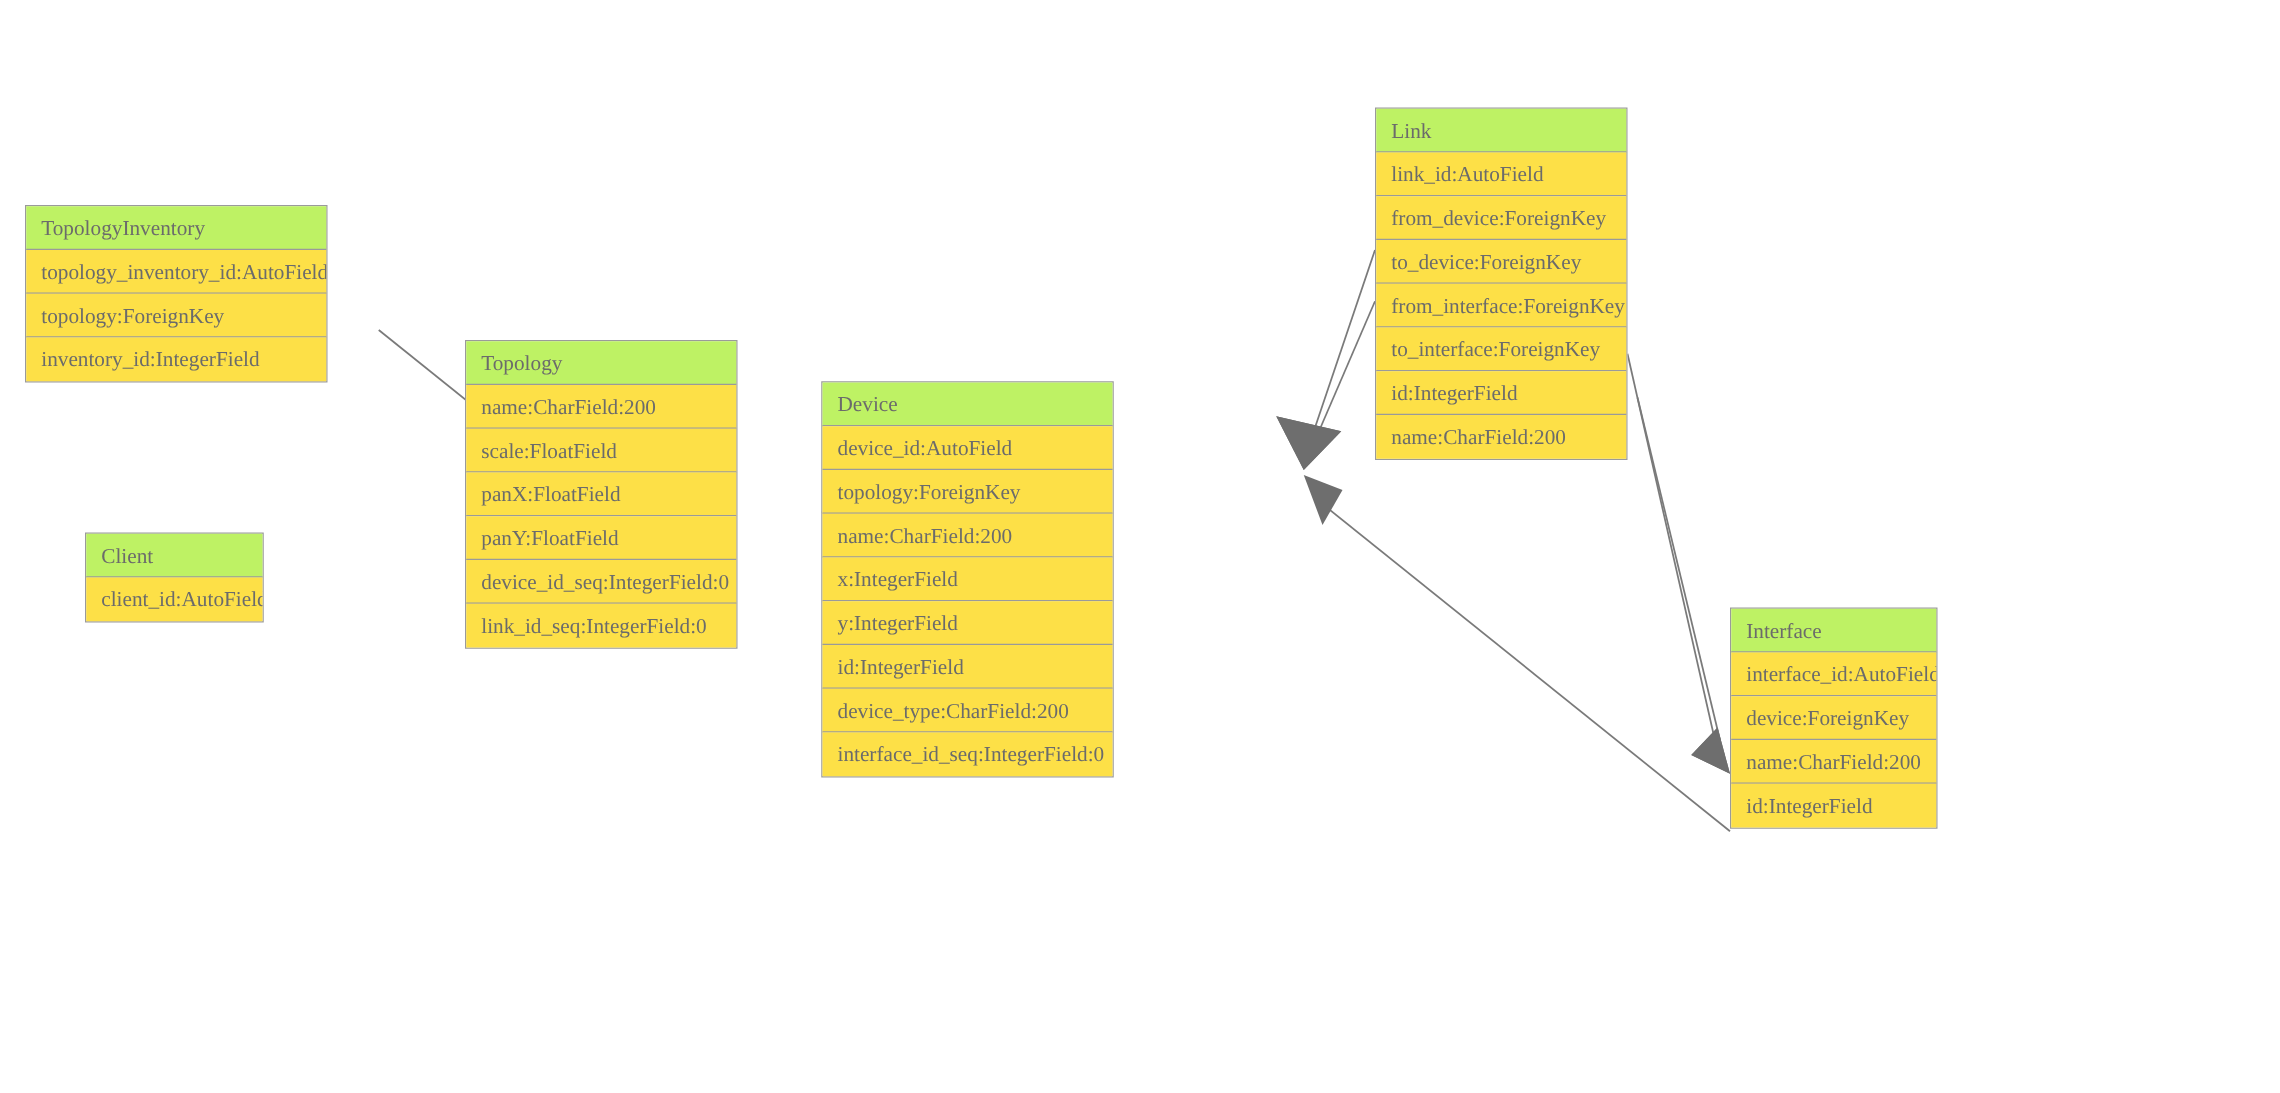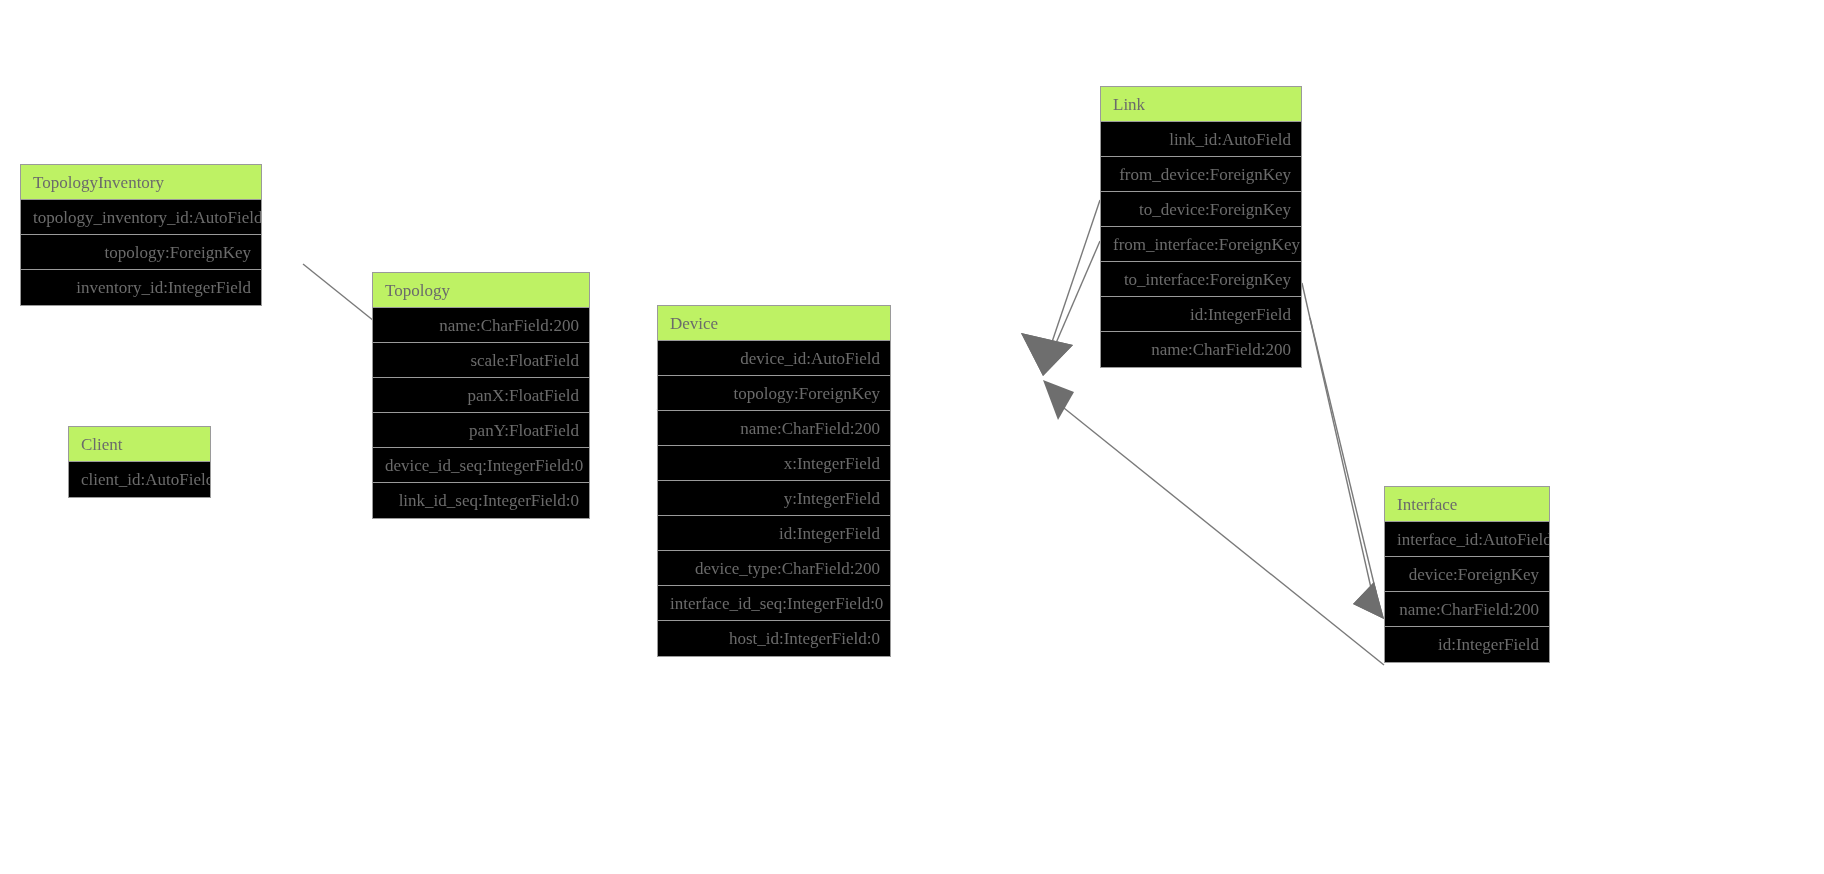--- a/index.html
+++ b/index.html
@@ -54,22 +54,21 @@
   .entity-field {
     box-sizing: border-box;
     height: 35px;
     line-height: 35px;
     color: #6b6b6b;
     font-size: 17px;
     padding: 0 10px 0 12px;
     border-bottom: 1px solid #9a9a9a;
     white-space: nowrap;
     overflow: hidden;
-    background: #000000;
-    text-align: right;
+    background: #fde047;
   }
   .entity-field:last-child {
     border-bottom: none;
   }
 </style>
 </head>
 <body>
 
 <div id="diagram-canvas">
 
@@ -143,21 +142,20 @@
     <div class="entity-header">Device</div>
     <div class="entity-fields">
       <div class="entity-field">device_id:AutoField</div>
       <div class="entity-field">topology:ForeignKey</div>
       <div class="entity-field">name:CharField:200</div>
       <div class="entity-field">x:IntegerField</div>
       <div class="entity-field">y:IntegerField</div>
       <div class="entity-field">id:IntegerField</div>
       <div class="entity-field">device_type:CharField:200</div>
       <div class="entity-field">interface_id_seq:IntegerField:0</div>
-      <div class="entity-field">host_id:IntegerField:0</div>
     </div>
   </div>
 
   <div class="entity" style="left:1100px; top:86px; width:202px;">
     <div class="entity-header">Link</div>
     <div class="entity-fields">
       <div class="entity-field">link_id:AutoField</div>
       <div class="entity-field">from_device:ForeignKey</div>
       <div class="entity-field">to_device:ForeignKey</div>
       <div class="entity-field">from_interface:ForeignKey</div>

